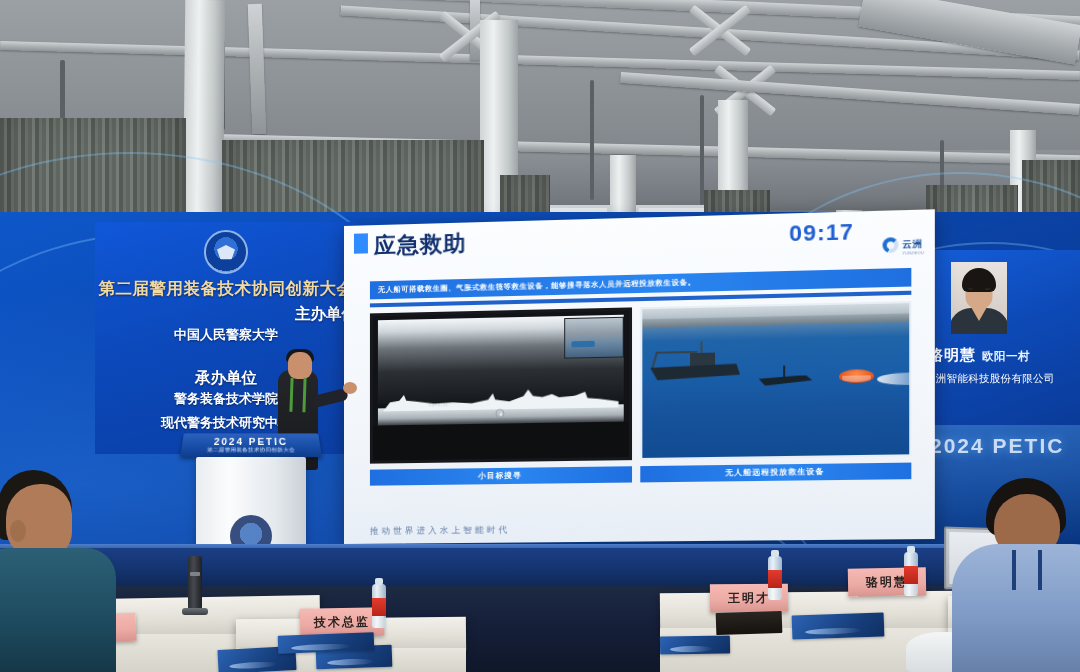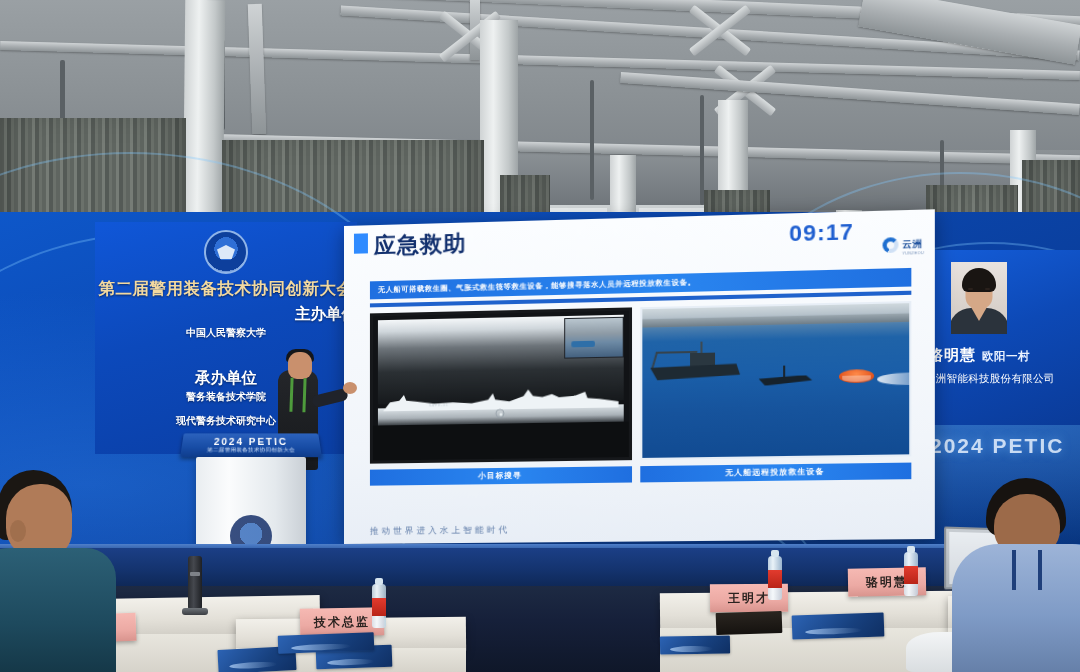--- a/index.html
+++ b/index.html
@@ -127,21 +127,21 @@
     position: absolute; left: 0; right: 0; top: 56px;
     text-align: center;
     font-size: 16.5px; font-weight: 700; letter-spacing: .5px;
     color: #f2d9a0;
     text-shadow: 0 1px 2px rgba(0,0,0,.5);
     white-space: nowrap;
   }
   .lb-line {
     position: absolute; left: 0; right: 0;
     text-align: center; color: #ffffff;
-    font-size: 10px; font-weight: 700;
+    font-size: 13px; font-weight: 700;
     text-shadow: 0 1px 2px rgba(0,0,0,.45);
     white-space: nowrap;
   }
   .lb-line.sub { font-size: 15.5px; }
 
   
   .podium {
     position: absolute; left: 190px; top: 432px; width: 122px; height: 140px;
   }
   .podium-top {

